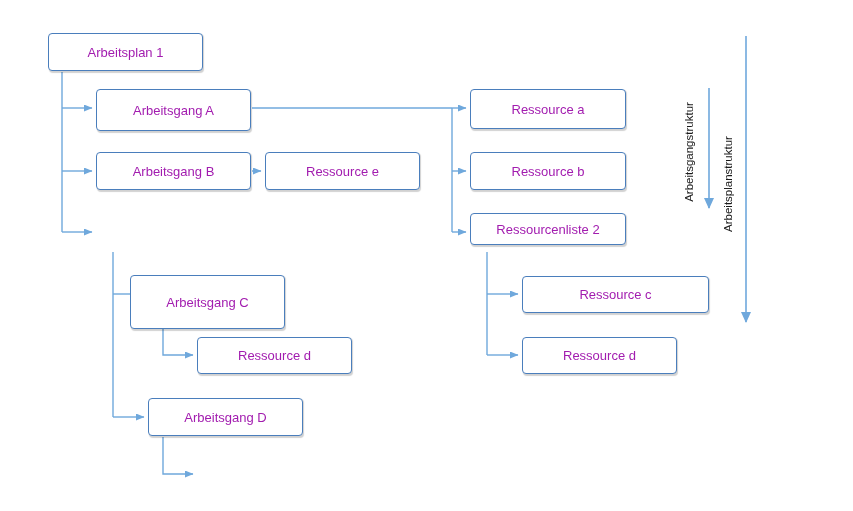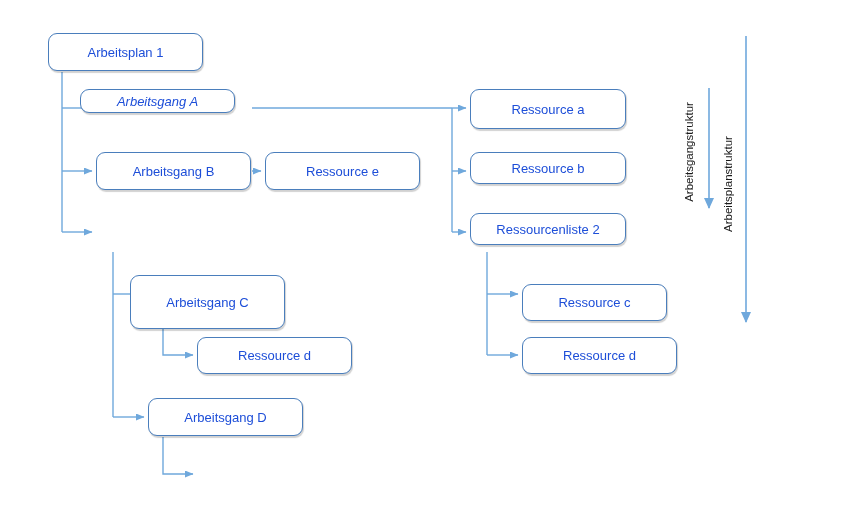--- a/index.html
+++ b/index.html
@@ -24,26 +24,26 @@
   .annotation-arrow {
     stroke: #6fa8dc;
     stroke-width: 1.6;
     fill: none;
   }
   .node {
     position: absolute;
     box-sizing: border-box;
     background: #ffffff;
     border: 1.6px solid #4a7ebc;
-    border-radius: 9px;
+    border-radius: 4px;
     display: flex;
     align-items: center;
     justify-content: center;
     font-size: 13px;
-    color: #1d4ed8;
+    color: #a21caf;
     box-shadow: 1px 1.5px 1px rgba(0,0,0,0.18);
     white-space: nowrap;
   }
   .vlabel {
     position: absolute;
     width: 140px;
     height: 14px;
     line-height: 14px;
     text-align: center;
     font-size: 11.5px;
@@ -90,28 +90,28 @@
 
     <path class="connector" d="M487,252 V355"></path>
     <path class="connector" d="M487,294 H518" marker-end="url(#arrow)"></path>
     <path class="connector" d="M487,355 H518" marker-end="url(#arrow)"></path>
 
     <path class="annotation-arrow" d="M709,88 V208" marker-end="url(#arrowBig)"></path>
     <path class="annotation-arrow" d="M746,36 V322" marker-end="url(#arrowBig)"></path>
   </svg>
 
   <div class="node" style="left:48px;  top:33px;  width:155px; height:38px;">Arbeitsplan 1</div>
-  <div class="node" style="left:80px;  top:89px;  width:155px; height:24px;font-style:italic;">Arbeitsgang A</div>
+  <div class="node" style="left:96px;  top:89px;  width:155px; height:42px;">Arbeitsgang A</div>
   <div class="node" style="left:265px; top:152px; width:155px; height:38px;">Ressource e</div>
   <div class="node" style="left:96px;  top:152px; width:155px; height:38px;">Arbeitsgang B</div>
   <div class="node" style="left:130px; top:275px; width:155px; height:54px;">Arbeitsgang C</div>
   <div class="node" style="left:197px; top:337px; width:155px; height:37px;">Ressource d</div>
   <div class="node" style="left:148px; top:398px; width:155px; height:38px;">Arbeitsgang D</div>
   <div class="node" style="left:470px; top:89px;  width:156px; height:40px;">Ressource a</div>
-  <div class="node" style="left:470px; top:152px; width:156px; height:32px;">Ressource b</div>
+  <div class="node" style="left:470px; top:152px; width:156px; height:38px;">Ressource b</div>
   <div class="node" style="left:470px; top:213px; width:156px; height:32px;">Ressourcenliste 2</div>
-  <div class="node" style="left:522px; top:276px; width:145px; height:37px;margin-top:8px;">Ressource c</div>
+  <div class="node" style="left:522px; top:276px; width:187px; height:37px;">Ressource c</div>
   <div class="node" style="left:522px; top:337px; width:155px; height:37px;">Ressource d</div>
 
   <div class="vlabel" style="left:619px; top:145px;">Arbeitsgangstruktur</div>
   <div class="vlabel" style="left:658px; top:177px;">Arbeitsplanstruktur</div>
 
 </div>
 
 </body></html>

